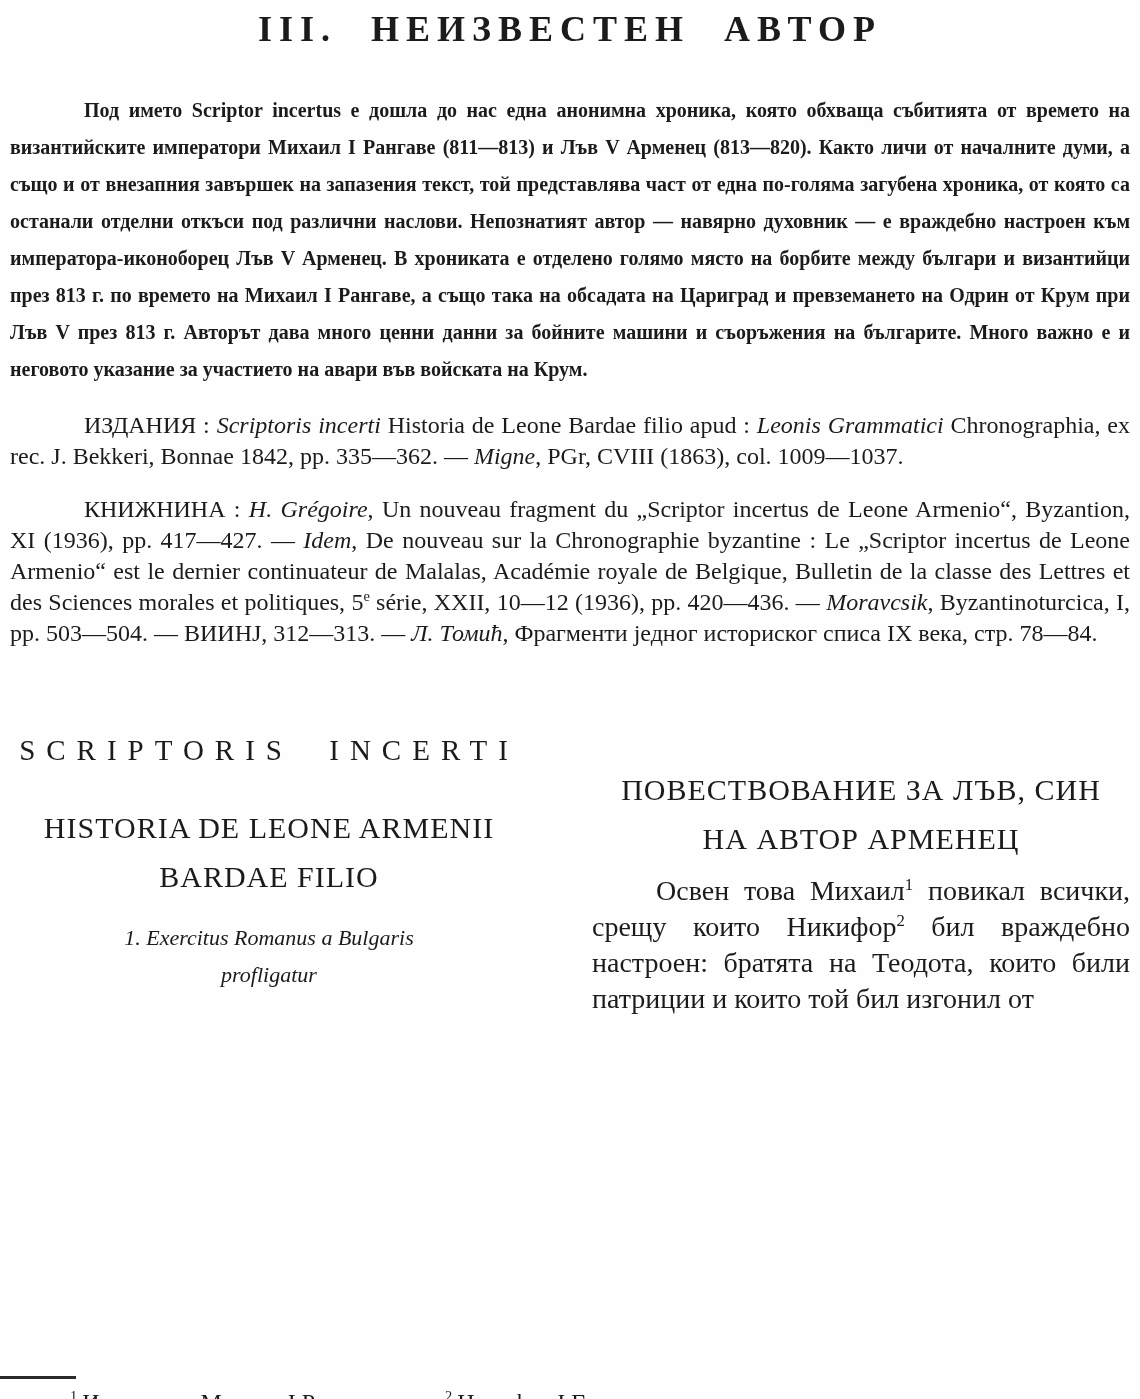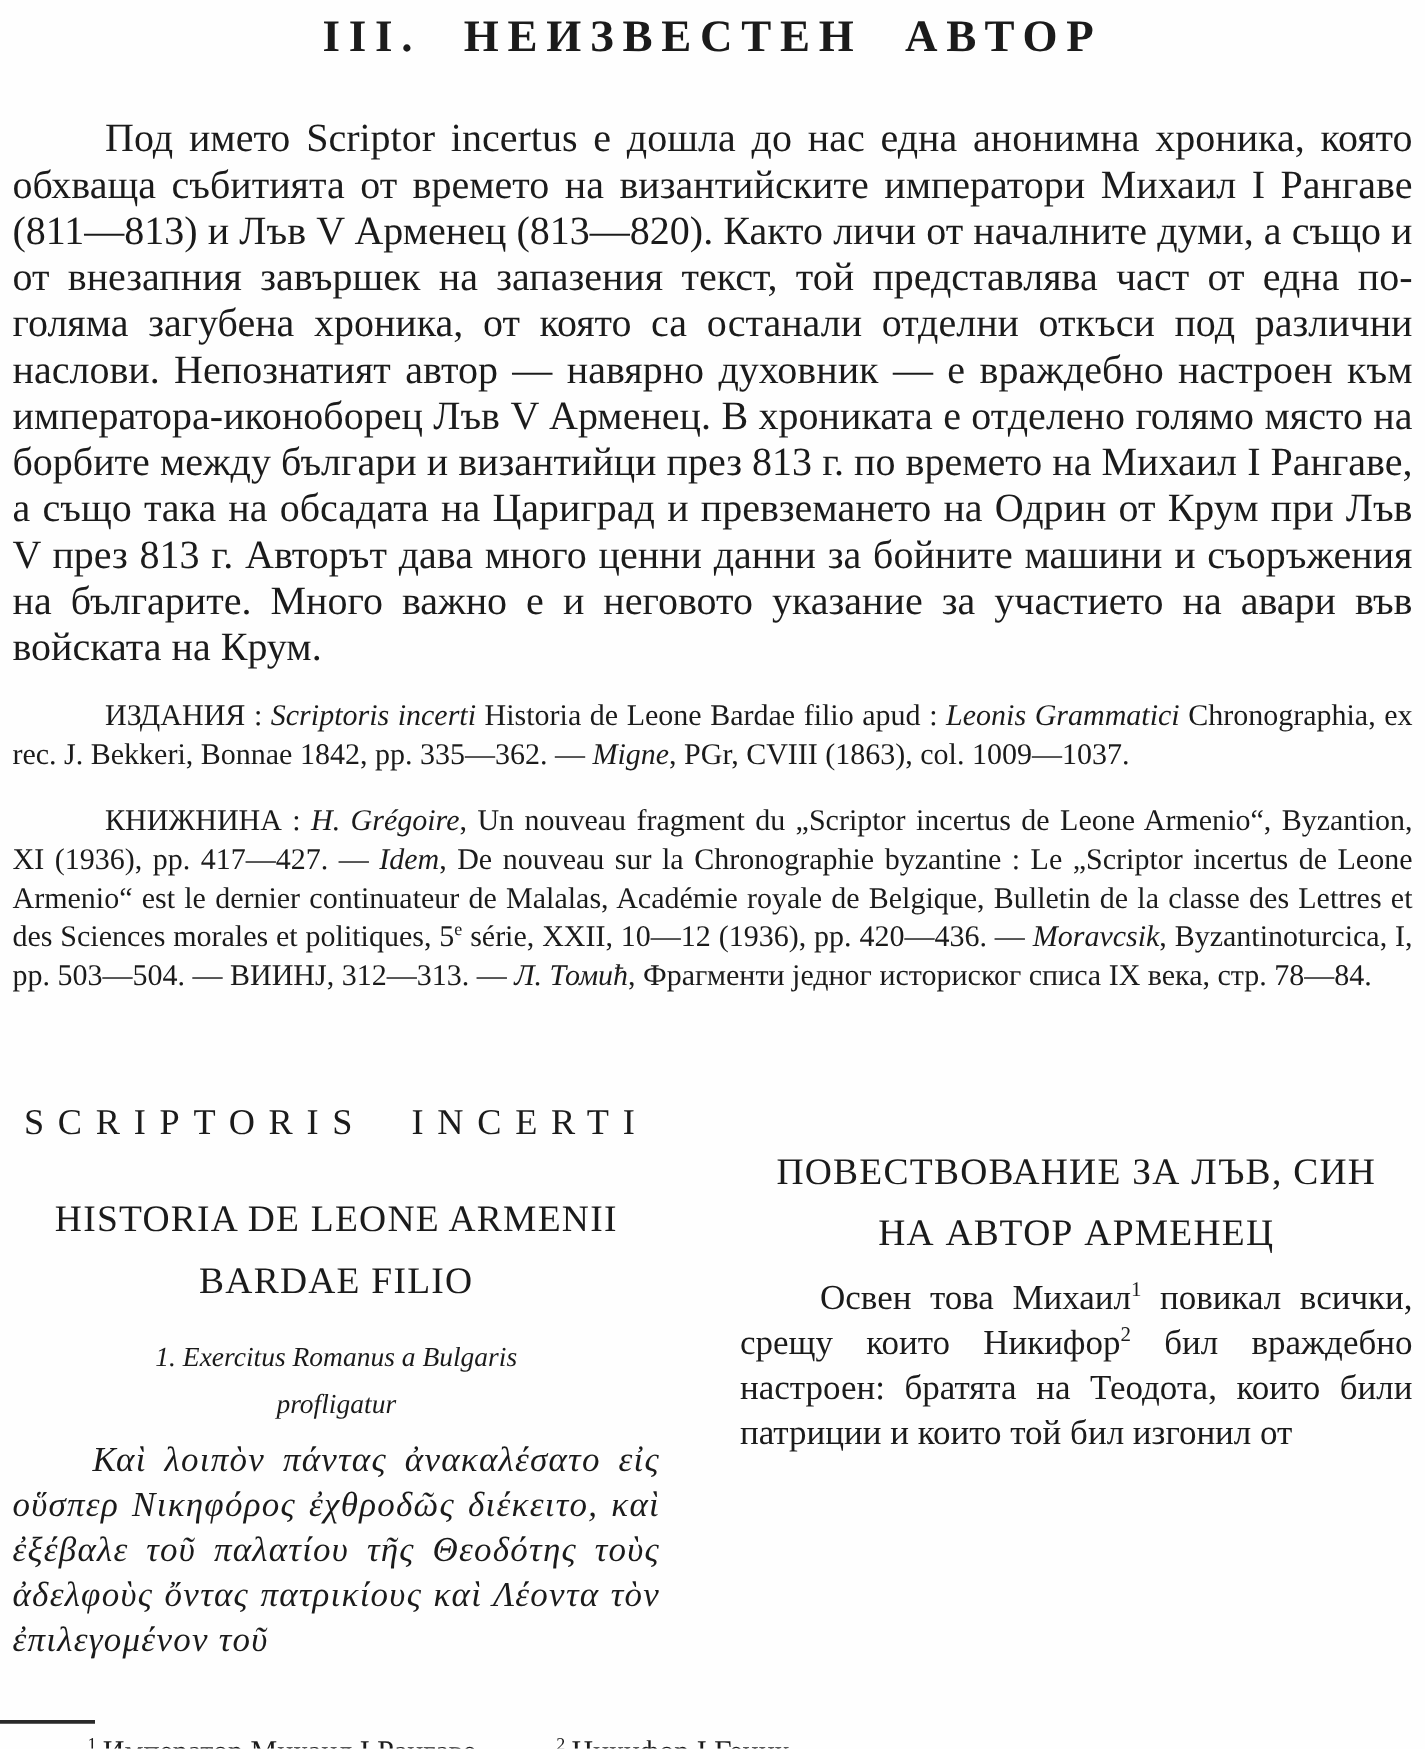--- a/index.html
+++ b/index.html
@@ -21,24 +21,25 @@
   .title {
     margin: 2px 0 0 0;
     font-size: 36px;
     font-weight: bold;
     text-align: center;
     letter-spacing: 7px;
     word-spacing: 18px;
   }
   .intro {
     margin: 42px 0 0 0;
-    font-size: 32px;
+    font-size: 20px;
     line-height: 37px;
     text-align: justify;
     text-indent: 74px;
+    font-weight: bold;
   }
   .biblio {
     margin: 22px 0 0 0;
     font-size: 24px;
     line-height: 31px;
     text-align: justify;
     text-indent: 74px;
   }
   .it { font-style: italic; }
   sup {
@@ -124,21 +125,20 @@
   <p class="biblio"><span>КНИЖНИНА : </span><span class="it">H. Grégoire</span><span>, Un nouveau fragment du „Scriptor incertus de Leone Armenio“, Byzantion, XI (1936), pp. 417—427. — </span><span class="it">Idem</span><span>, De nouveau sur la Chronographie byzantine : Le „Scriptor incertus de Leone Armenio“ est le dernier continuateur de Malalas, Académie royale de Belgique, Bulletin de la classe des Lettres et des Sciences morales et politiques, 5</span><sup>e</sup><span> série, XXII, 10—12 (1936), pp. 420—436. — </span><span class="it">Moravcsik</span><span>, Byzantinoturcica, I, pp. 503—504. — ВИИНЈ, 312—313. — </span><span class="it">Л. Томић</span><span>, Фрагменти једног историског списа IX века, стр. 78—84.</span></p>
 
   <div class="columns">
 
     <div class="col col-left">
       <div class="series-title">SCRIPTORIS INCERTI</div>
       <div class="work-title">HISTORIA DE LEONE ARMENII
 BARDAE FILIO</div>
       <div class="chapter-title">1. Exercitus Romanus a Bulgaris
 profligatur</div>
-      <p class="col-body greek">Καὶ λοιπὸν πάντας ἀνακαλέσατο εἰς οὕσπερ Νικηφόρος ἐχθροδῶς διέκειτο, καὶ ἐξέβαλε τοῦ παλατίου τῆς Θεοδότης τοὺς ἀδελφοὺς ὄντας πατρικίους καὶ Λέοντα τὸν ἐπιλεγομένον τοῦ</p>
     </div>
 
     <div class="col col-right">
       <div class="work-title">ПОВЕСТВОВАНИЕ ЗА ЛЪВ, СИН
 НА АВТОР АРМЕНЕЦ</div>
       <p class="col-body"><span>Освен това Михаил</span><sup>1</sup><span> повикал всички, срещу които Никифор</span><sup>2</sup><span> бил враждебно настроен: братята на Теодота, които били патриции и които той бил изгонил от</span></p>
     </div>
 
   </div>
 

